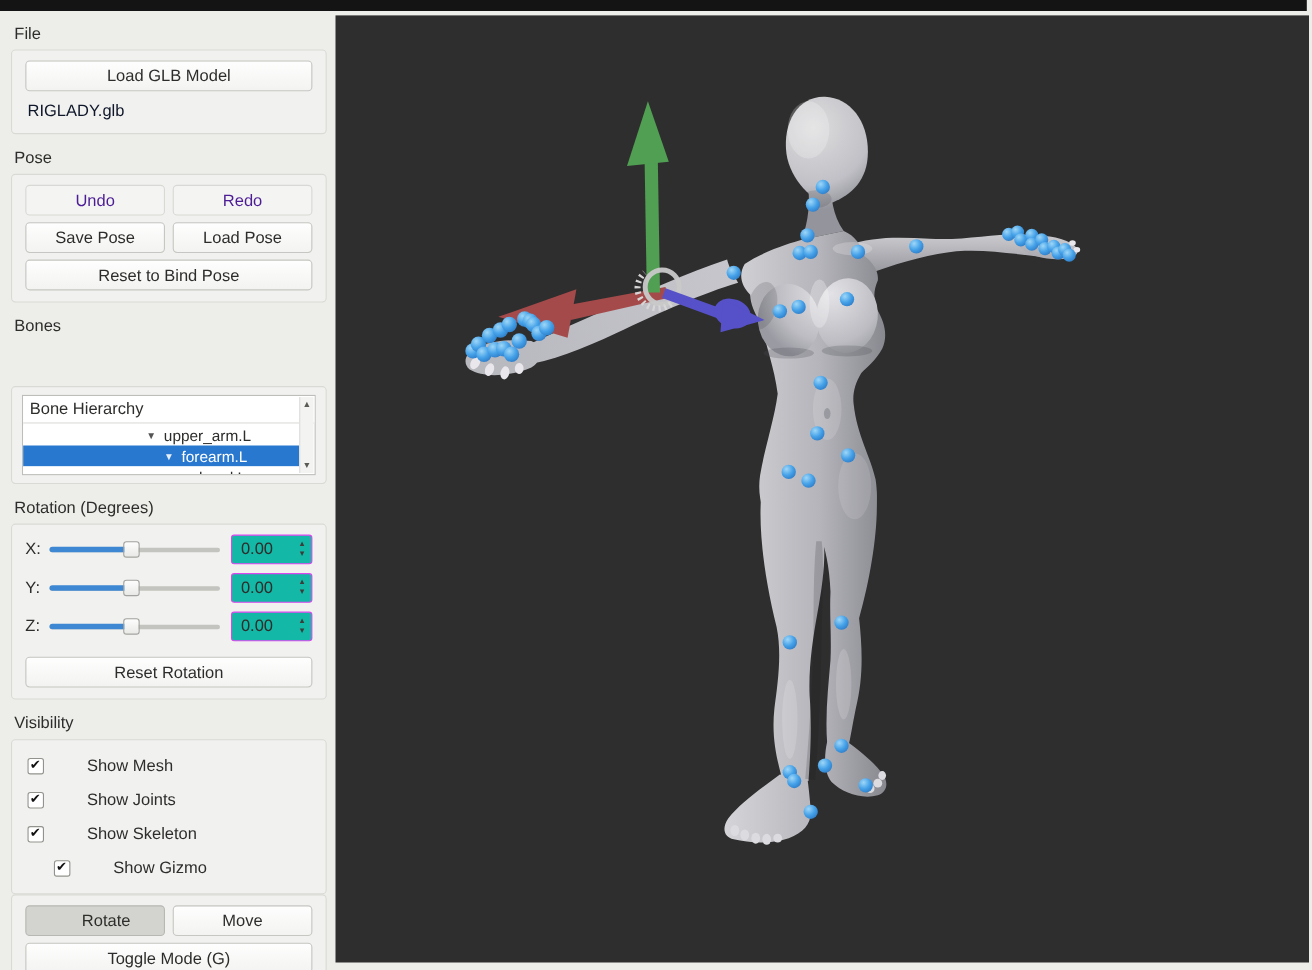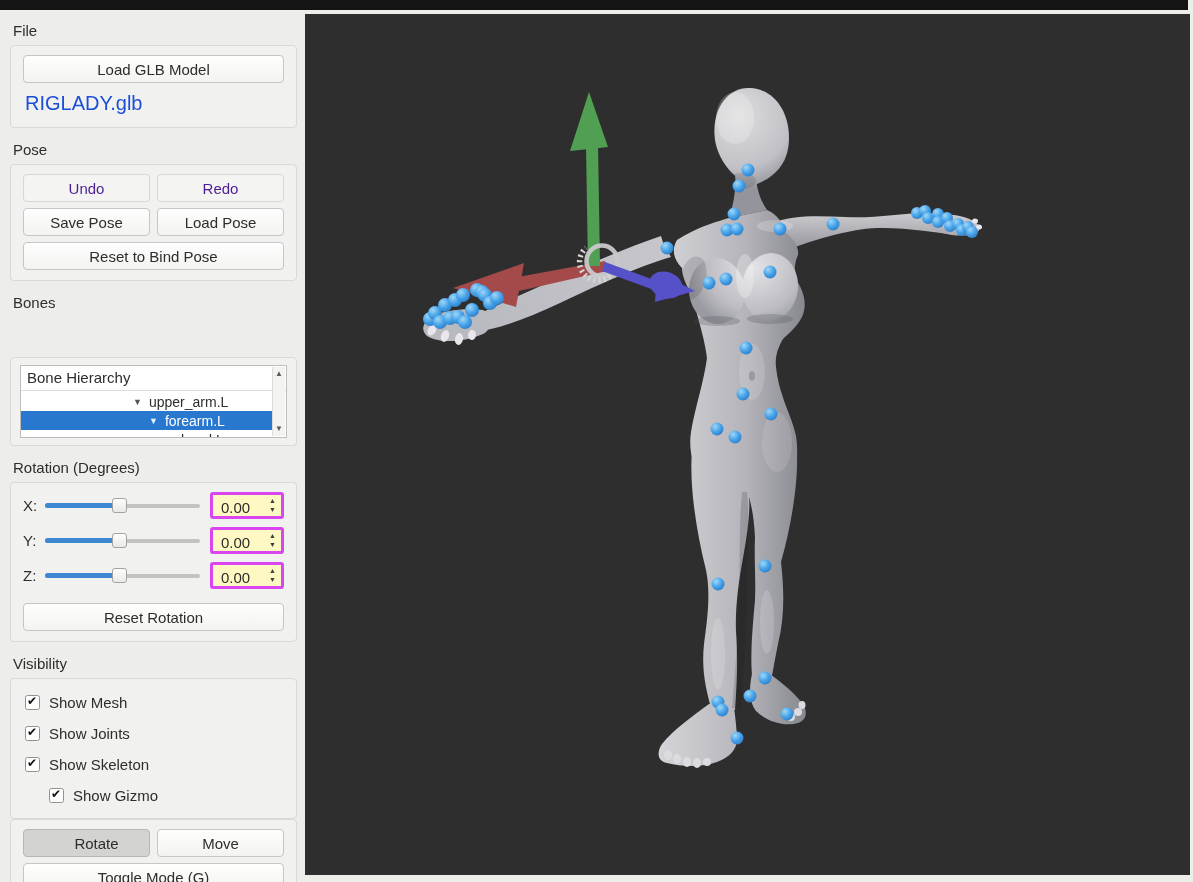--- a/index.html
+++ b/index.html
@@ -17,21 +17,21 @@
 
   .btn { display:flex; align-items:center; justify-content:center; height:28px;
          background:linear-gradient(#fefefe,#f3f3f1); border:1px solid #c6c6c2;
          border-radius:4px; font-size:15px; color:#2d2d2b; cursor:pointer; user-select:none; }
   .btn.full { width:100%; }
   .btn.disabled { color:#4c1d95; background:#f4f4f2; border-color:#d8d8d4; }
   .btn.active { background:#d3d3d0; border-color:#b7b7b3;padding-left:20px; }
   .btn-grid2 { display:grid; grid-template-columns:1fr 1fr; gap:7px; }
   .vgap6 { height:6px; }
 
-  .filename { font-size:20px; margin:9px 2px 2px 2px; color:#1d4ed8; }
+  .filename { font-size:15px; margin:9px 2px 2px 2px; color:#0f172a; }
 
   
   .tree { position:relative; height:73px; background:#ffffff; border:1px solid #bdbdb9;
           overflow:hidden; }
   .tree-header { height:25px; line-height:24px; padding-left:6px; font-size:15px;
                  border-bottom:1px solid #dcdcda; background:#fff; }
   .tree-rows { position:absolute; top:26px; left:0; right:14px; }
   .tree-row { height:19px; line-height:18px; font-size:14px; display:flex; align-items:center;
               background:#fff; color:#2d2d2b; cursor:pointer; white-space:nowrap; }
   .tree-row .tri { font-size:9px; color:#555; margin-right:7px; }
@@ -43,28 +43,28 @@
   .tree-scroll .arr { font-size:8px; color:#5a5a56; line-height:10px; padding:2px 0; cursor:pointer; }
 
   
   .slider-row { display:flex; align-items:center; margin-bottom:8px; height:27px; }
   .axis-label { width:20px; font-size:15px; }
   .slider { position:relative; flex:1; height:17px; margin:0 10px 0 2px; cursor:pointer; }
   .slider-track { position:absolute; left:0; right:0; top:7px; height:4px; background:#c3c3bf; border-radius:2px; }
   .slider-fill { position:absolute; left:0; width:48%; top:6px; height:5px; background:#3d87d3; border-radius:2.5px; }
   .slider-handle { position:absolute; left:calc(48% - 7px); top:1px; width:15px; height:15px;
                    background:linear-gradient(#fdfdfd,#e9e9e7); border:1px solid #a3a39f; border-radius:3px; }
-  .spinbox { width:74px; height:27px; background:#fef9c3; border:3px solid #d946ef; border-radius:3px;
+  .spinbox { width:74px; height:27px; background:#14b8a6; border:1px solid #d946ef; border-radius:3px;
              display:flex; align-items:stretch; }
   .spin-value { flex:1; font-size:15px; line-height:25px; padding-left:8px; }
   .spin-arrows { width:17px; display:flex; flex-direction:column; justify-content:center; align-items:center; gap:3px; }
   .spin-arrows span { font-size:7px; color:#3c3c3a; line-height:6px; cursor:pointer; }
 
   
-  .check-row { display:flex; align-items:center; margin:3px 0 14px 2px; }
+  .check-row { display:flex; align-items:center; margin:3px 0 14px 2px;gap:30px; }
   .check-row:last-child { margin-bottom:4px;padding-left:24px; }
   .checkbox { width:15px; height:15px; background:#fff; border:1px solid #93938d; border-radius:2.5px;
               position:relative; margin-right:9px; cursor:pointer; }
   .checkbox.checked::after { content:"✔"; position:absolute; left:1px; top:-2px; font-size:12px; color:#111; }
   .check-label { font-size:15px; }
 
   
   .viewport { position:absolute; left:305px; top:14px; width:885px; height:861px; background:#2e2e2e; }
   .viewport svg { display:block; width:100%; height:100%; }
 </style>

